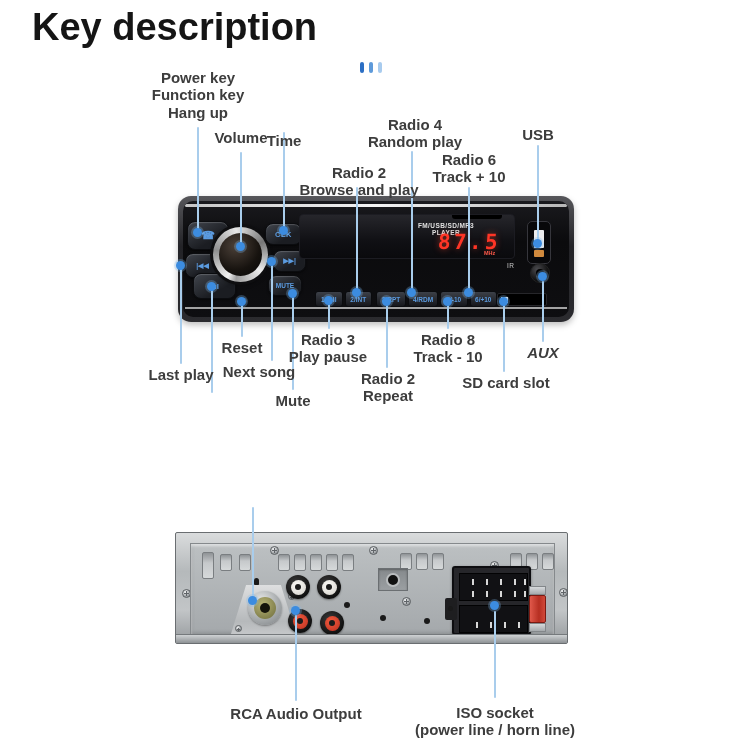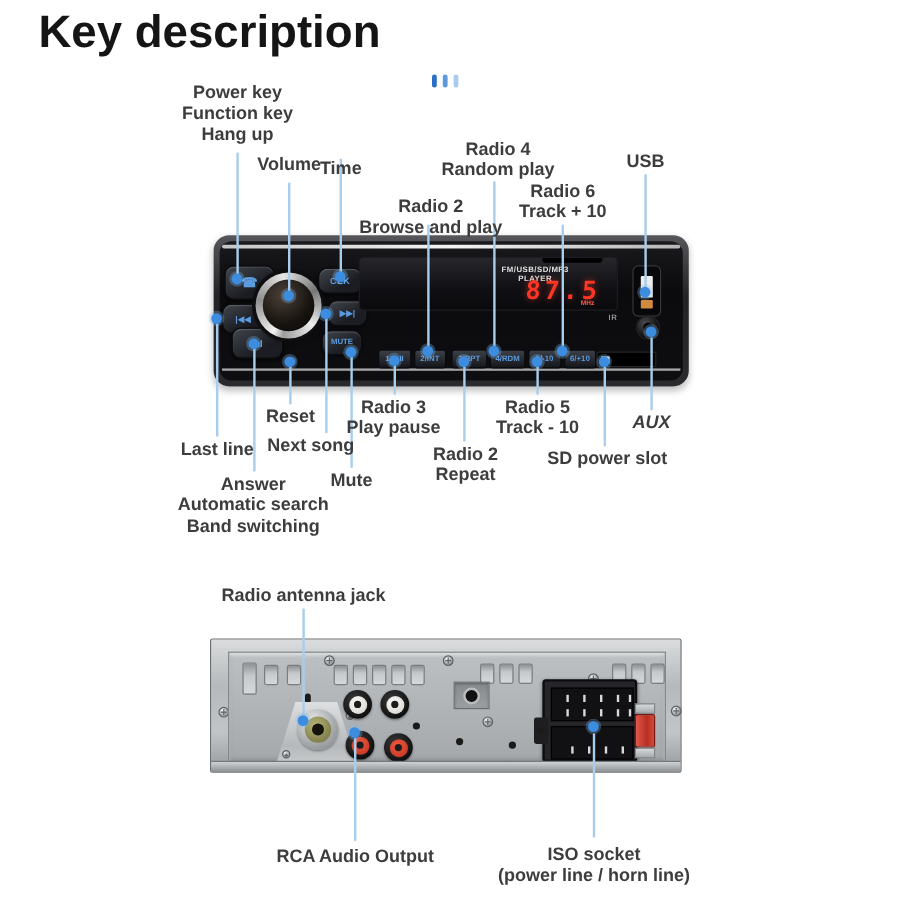--- a/index.html
+++ b/index.html
@@ -296,35 +296,31 @@
   <div class="lbl" style="left:241px;top:129px;">Volume</div>
   <div class="lbl" style="left:284px;top:112px;margin-top:20px;">Time</div>
   <div class="lbl" style="left:359px;top:164px;">Radio 2
 Browse and play</div>
   <div class="lbl" style="left:415px;top:116px;">Radio 4
 Random play</div>
   <div class="lbl" style="left:538px;top:126px;">USB</div>
   <div class="lbl" style="left:469px;top:151px;">Radio 6
 Track + 10</div>
   <div class="lbl" style="left:242px;top:339px;">Reset</div>
-  <div class="lbl" style="left:181px;top:366px;">Last line</div>
+  <div class="lbl" style="left:181px;top:366px;">Last play</div>
   <div class="lbl" style="left:259px;top:363px;">Next song</div>
   <div class="lbl" style="left:328px;top:331px;">Radio 3
 Play pause</div>
   <div class="lbl" style="left:293px;top:392px;">Mute</div>
-  <div class="lbl" style="left:211px;top:395px;">Answer
-Automatic search
-Band switching</div>
   <div class="lbl" style="left:388px;top:370px;">Radio 2
 Repeat</div>
-  <div class="lbl" style="left:448px;top:331px;">Radio 5
+  <div class="lbl" style="left:448px;top:331px;">Radio 8
 Track - 10</div>
-  <div class="lbl" style="left:506px;top:374px;">SD power slot</div>
+  <div class="lbl" style="left:506px;top:374px;">SD card slot</div>
   <div class="lbl" style="left:543px;top:344px;font-style:italic;">AUX</div>
-  <div class="lbl" style="left:253px;top:488px;">Radio antenna jack</div>
   <div class="lbl" style="left:495px;top:704px;">ISO socket
 (power line / horn line)</div>
   <div class="lbl" style="left:296px;top:705px;">RCA Audio Output</div>
 
   <div class="cl" style="left:197px;top:127px;height:104px;"></div>
   <div class="cl" style="left:240px;top:152px;height:92px;"></div>
   <div class="cl" style="left:283px;top:132px;height:97px;"></div>
   <div class="cl" style="left:356px;top:187px;height:104px;"></div>
   <div class="cl" style="left:411px;top:151px;height:140px;"></div>
   <div class="cl" style="left:537px;top:145px;height:97px;"></div>

